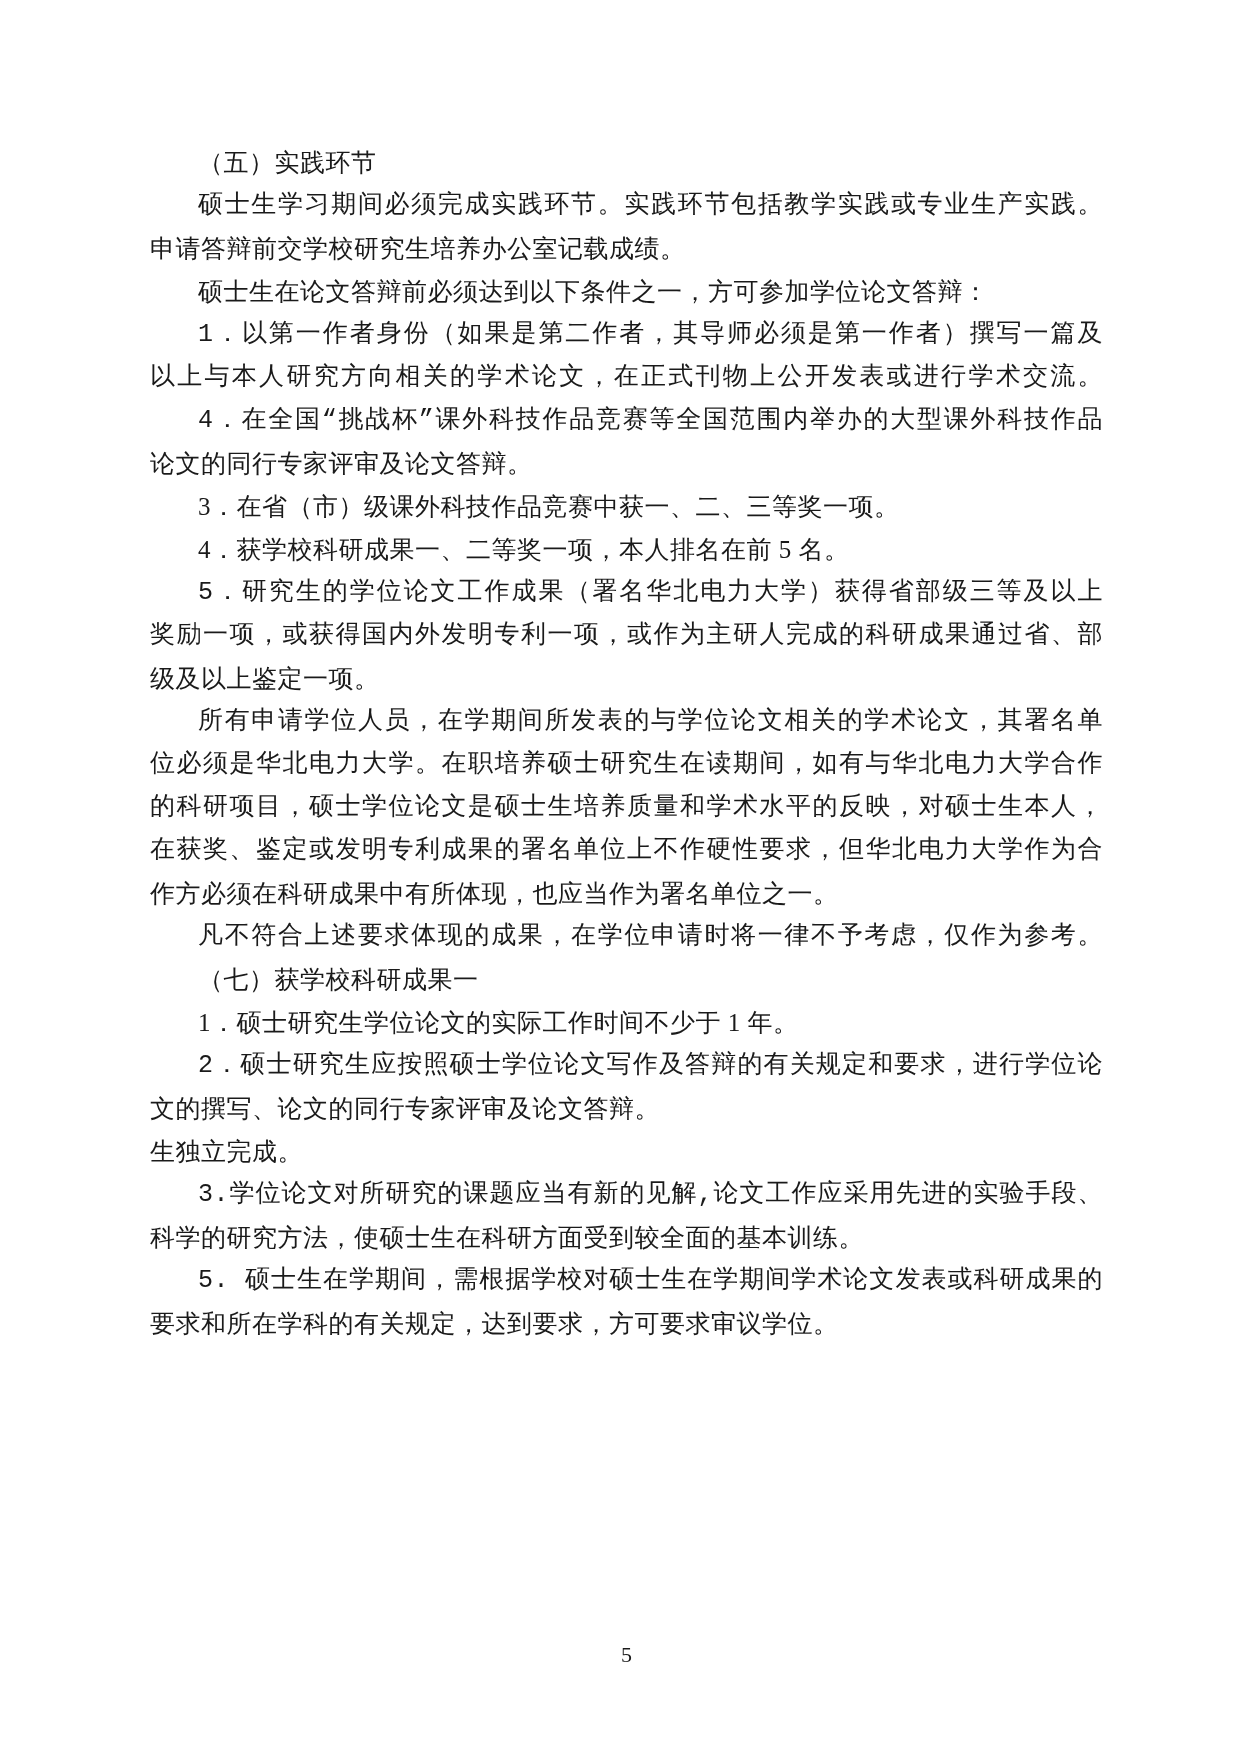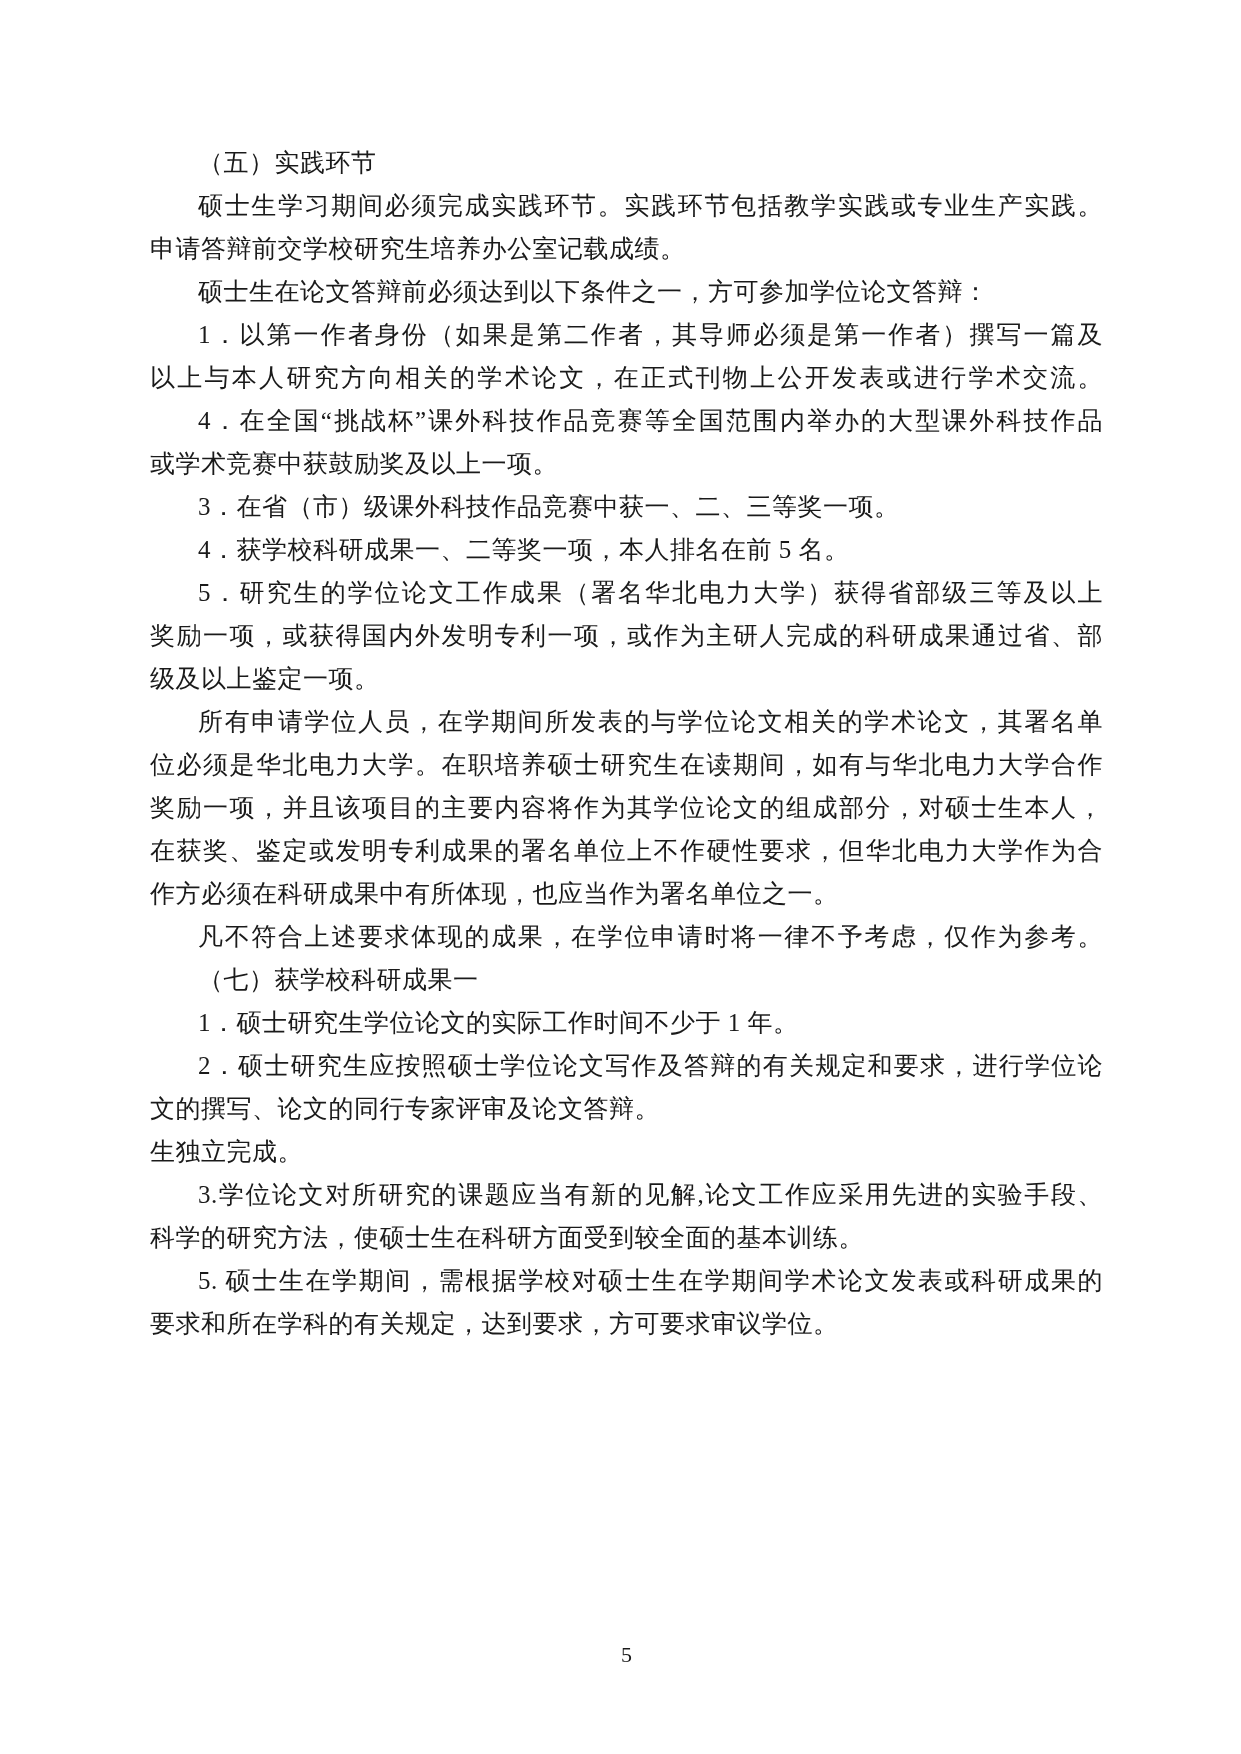--- a/index.html
+++ b/index.html
@@ -31,20 +31,21 @@
     color: #1a1a1a;
     letter-spacing: 0.5px;
   }
   .line.indent {
     text-indent: 48px;
   }
   .line.stretch {
     white-space: normal;
     text-align: justify;
     text-align-last: justify;
+    font-family: Liberation Mono, monospace;
   }
   .page-number {
     position: absolute;
     left: 150px;
     width: 953px;
     top: 1640px;
     text-align: center;
     font-size: 22px;
     line-height: 30px;
     color: #1a1a1a;
@@ -55,29 +56,29 @@
 
 <div class="page">
   <div class="content" id="document-body">
       <div class="line indent">（五）实践环节</div>
       <div class="line indent stretch">硕士生学习期间必须完成实践环节。实践环节包括教学实践或专业生产实践。</div>
       <div class="line">申请答辩前交学校研究生培养办公室记载成绩。</div>
       <div class="line indent">硕士生在论文答辩前必须达到以下条件之一，方可参加学位论文答辩：</div>
       <div class="line indent stretch">1．以第一作者身份（如果是第二作者，其导师必须是第一作者）撰写一篇及</div>
       <div class="line stretch">以上与本人研究方向相关的学术论文，在正式刊物上公开发表或进行学术交流。</div>
       <div class="line indent stretch">4．在全国“挑战杯”课外科技作品竞赛等全国范围内举办的大型课外科技作品</div>
-      <div class="line">或学术竞赛中获鼓励奖及以上一项。</div>
+      <div class="line">论文的同行专家评审及论文答辩。</div>
       <div class="line indent">3．在省（市）级课外科技作品竞赛中获一、二、三等奖一项。</div>
       <div class="line indent">4．获学校科研成果一、二等奖一项，本人排名在前 5 名。</div>
       <div class="line indent stretch">5．研究生的学位论文工作成果（署名华北电力大学）获得省部级三等及以上</div>
       <div class="line stretch">奖励一项，或获得国内外发明专利一项，或作为主研人完成的科研成果通过省、部</div>
       <div class="line">级及以上鉴定一项。</div>
       <div class="line indent stretch">所有申请学位人员，在学期间所发表的与学位论文相关的学术论文，其署名单</div>
       <div class="line stretch">位必须是华北电力大学。在职培养硕士研究生在读期间，如有与华北电力大学合作</div>
-      <div class="line stretch">奖励一项，并且该项目的主要内容将作为其学位论文的组成部分，对硕士生本人，</div>
+      <div class="line stretch">的科研项目，硕士学位论文是硕士生培养质量和学术水平的反映，对硕士生本人，</div>
       <div class="line stretch">在获奖、鉴定或发明专利成果的署名单位上不作硬性要求，但华北电力大学作为合</div>
       <div class="line">作方必须在科研成果中有所体现，也应当作为署名单位之一。</div>
       <div class="line indent stretch">凡不符合上述要求体现的成果，在学位申请时将一律不予考虑，仅作为参考。</div>
       <div class="line indent">（七）获学校科研成果一</div>
       <div class="line indent">1．硕士研究生学位论文的实际工作时间不少于 1 年。</div>
       <div class="line indent stretch">2．硕士研究生应按照硕士学位论文写作及答辩的有关规定和要求，进行学位论</div>
       <div class="line">文的撰写、论文的同行专家评审及论文答辩。</div>
       <div class="line">生独立完成。</div>
       <div class="line indent stretch">3.学位论文对所研究的课题应当有新的见解,论文工作应采用先进的实验手段、</div>
       <div class="line">科学的研究方法，使硕士生在科研方面受到较全面的基本训练。</div>

